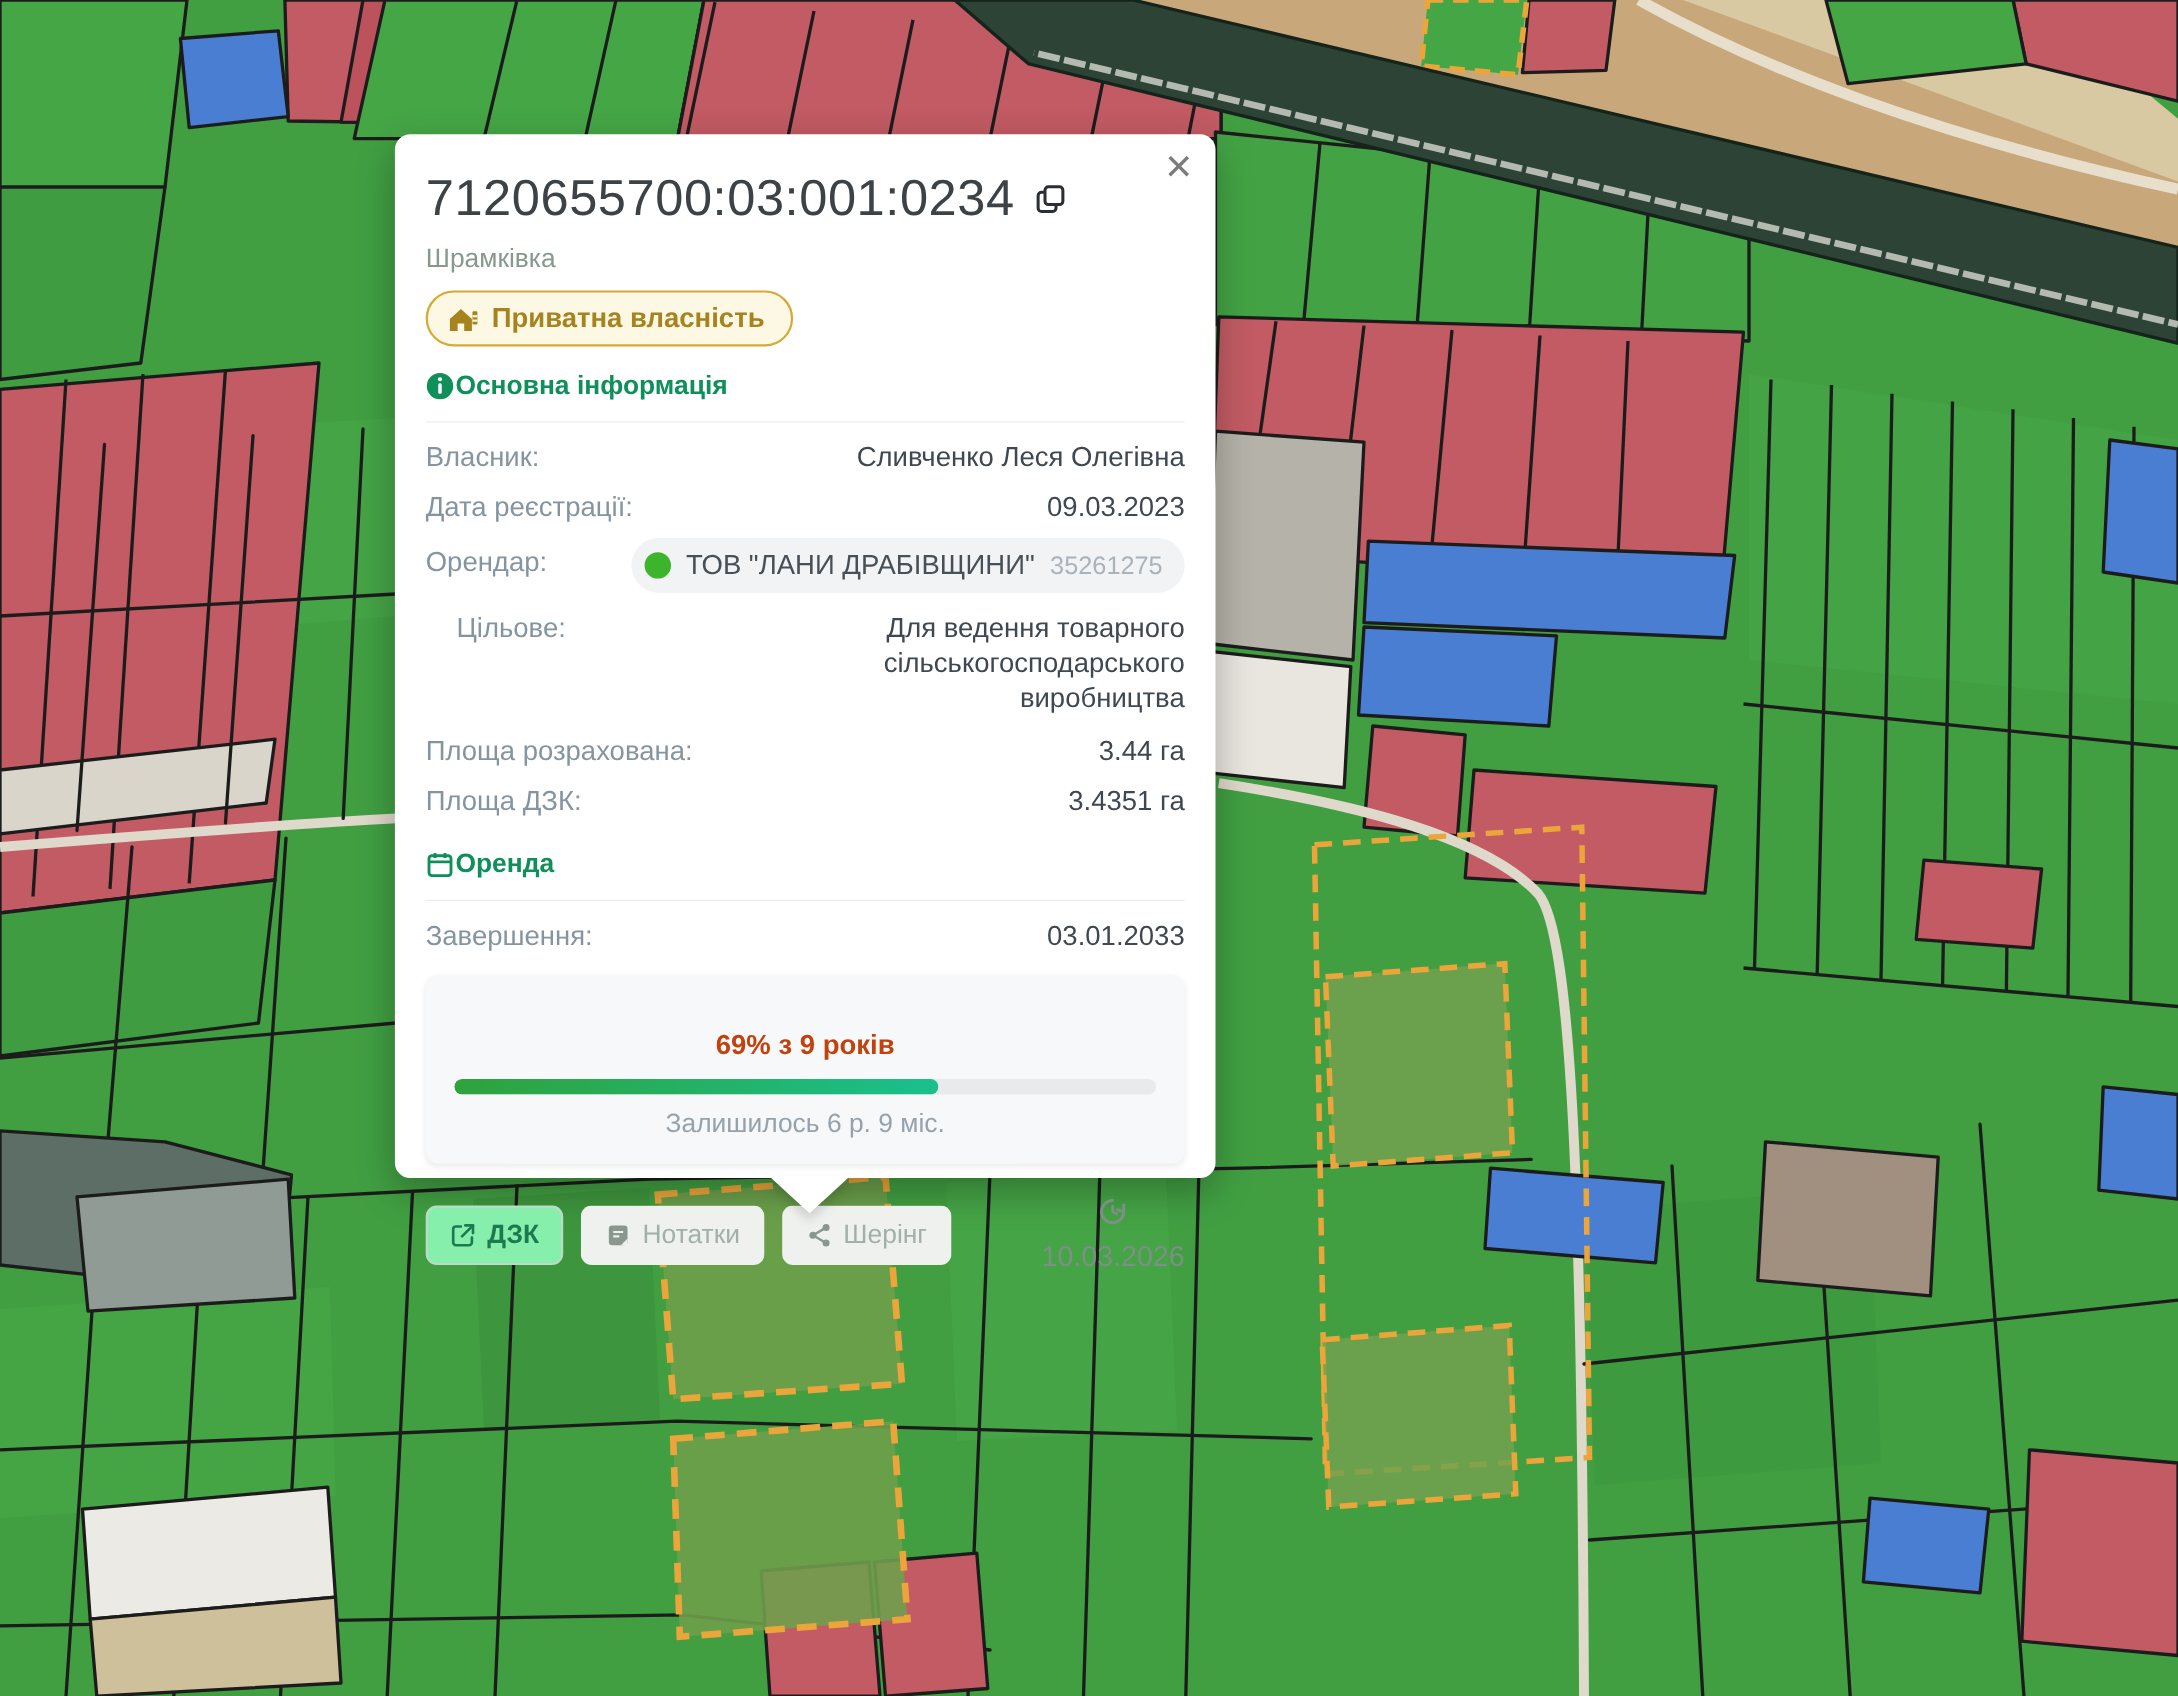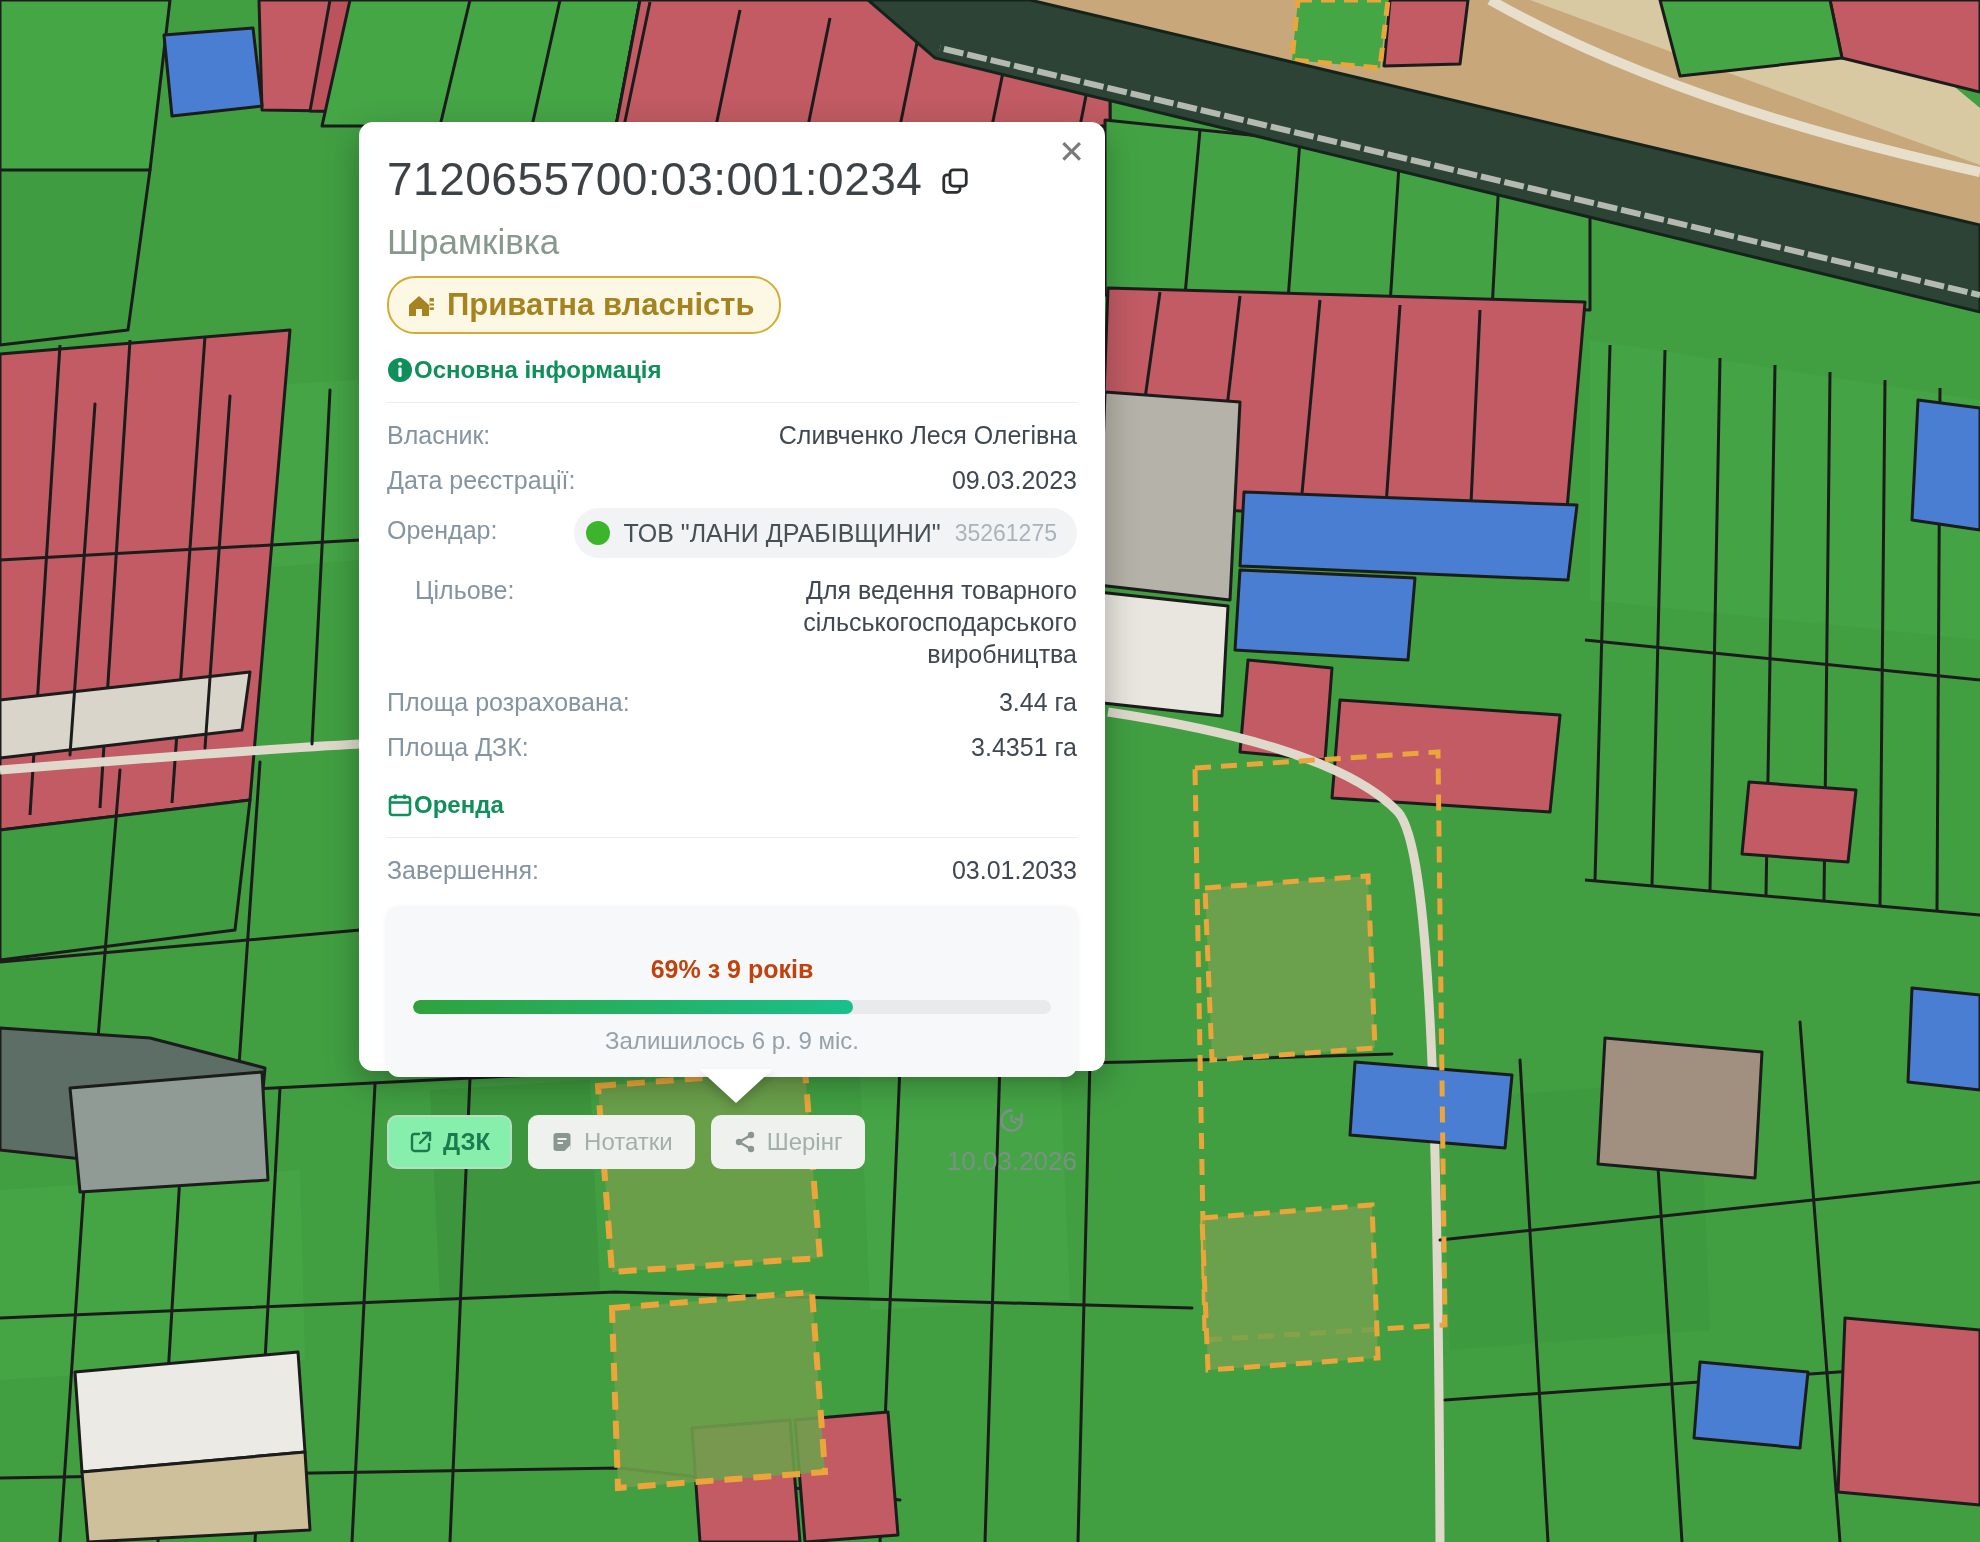--- a/index.html
+++ b/index.html
@@ -24,26 +24,26 @@
     border-top:34px solid #ffffff;
     filter:drop-shadow(0 6px 5px rgba(0,0,0,.15));
   }
   .title-row{display:flex;align-items:center;gap:18px;margin-top:4px;}
   .title{font-size:46px;color:#3c4245;letter-spacing:.5px;}
   .copy-btn{cursor:pointer;display:inline-flex;margin-top:4px;}
   .close-btn{
     position:absolute;top:14px;right:20px;font-size:32px;line-height:32px;
     color:#7b7b7b;cursor:pointer;font-weight:400;
   }
-  .subtitle{margin-top:16px;font-size:35px;color:#87988d;}
+  .subtitle{margin-top:16px;font-size:24px;color:#87988d;}
   .badge{
     display:inline-flex;align-items:center;gap:12px;margin-top:14px;
     border:2px solid #d3ab32;background:#fdf8e3;border-radius:28px;
     padding:9px 24px 9px 18px;
-    color:#a6831f;font-size:31px;font-weight:bold;
+    color:#a6831f;font-size:25px;font-weight:bold;
   }
   .section-head{
     display:flex;align-items:center;gap:1px;margin-top:22px;
     color:#0f8f5a;font-size:24px;font-weight:bold;
   }
   .divider{height:1px;background:#e8ecef;margin:18px 0 16px 0;}
   .row{
     display:flex;justify-content:space-between;align-items:flex-start;
     margin-top:13px;font-size:25px;line-height:32px;
   }

